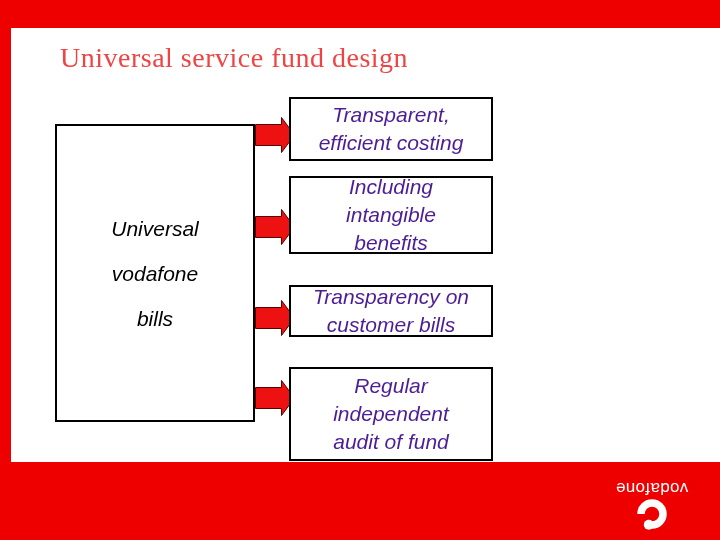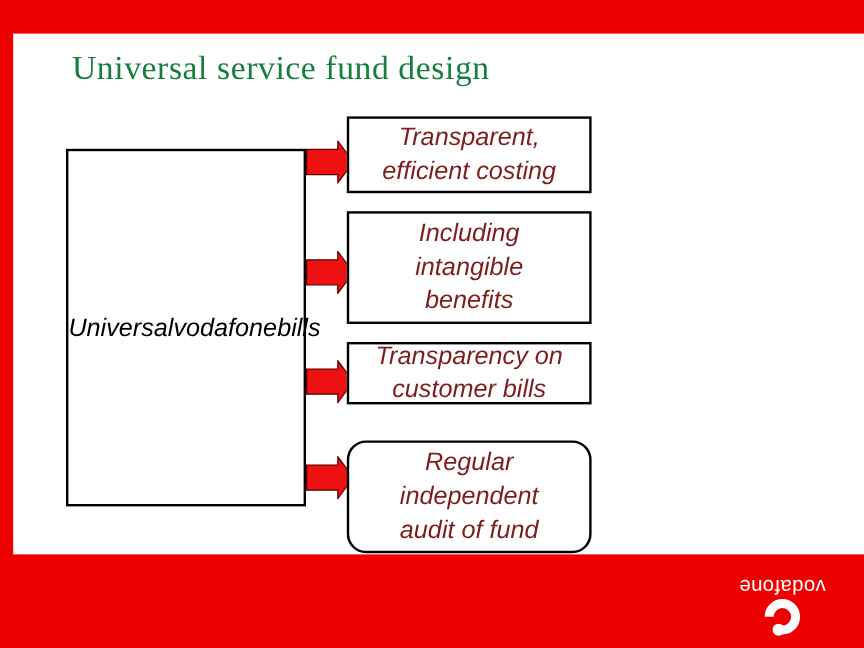--- a/index.html
+++ b/index.html
@@ -8,44 +8,44 @@
     overflow:hidden;font-family:"Liberation Sans",sans-serif;
   }
   
   .bar-top{position:absolute;left:0;top:0;width:720px;height:28px;background:#ee0000;}
   .bar-left{position:absolute;left:0;top:0;width:11px;height:540px;background:#ee0000;}
   .bar-bottom{position:absolute;left:0;top:462px;width:720px;height:78px;background:#ee0000;}
   
   .title{
     position:absolute;left:60px;top:42px;width:600px;
     font-family:"Liberation Serif",serif;font-size:28px;font-weight:400;
-    color:#15803d;letter-spacing:0.5px;
+    color:#ef4444;letter-spacing:0.5px;
   }
   
   .source-box{
     position:absolute;left:55px;top:124px;width:200px;height:298px;
     border:2px solid #000;background:#fff;box-sizing:border-box;
-    display:flex;flex-direction:row;align-items:center;
+    display:flex;flex-direction:column;justify-content:center;align-items:center;
     row-gap:24px;
   }
   .source-line{
     font-style:italic;font-size:21px;color:#000;line-height:21px;text-align:center;
   }
   
   .flow-box{
     position:absolute;left:289px;width:204px;box-sizing:border-box;
     border:2px solid #000;background:#fff;
     display:flex;align-items:center;justify-content:center;
-    font-style:italic;font-size:21px;line-height:28px;color:#7f1d1d;
+    font-style:italic;font-size:21px;line-height:28px;color:#4c1d95;
     text-align:center;white-space:pre-line;
   }
   .flow-box-1{top:97px;height:64px;}
-  .flow-box-2{top:176px;height:94px;}
+  .flow-box-2{top:176px;height:78px;}
   .flow-box-3{top:285px;height:52px;}
-  .flow-box-4{top:367px;height:94px;border-radius:16px;}
+  .flow-box-4{top:367px;height:94px;}
   
   .flow-arrow{position:absolute;left:255px;width:40px;height:36px;}
   .flow-arrow-1{top:117px;}
   .flow-arrow-2{top:209px;}
   .flow-arrow-3{top:300px;}
   .flow-arrow-4{top:380px;}
   
   .logo{
     position:absolute;left:612px;top:470px;width:80px;height:60px;
     display:flex;flex-direction:column;align-items:center;justify-content:flex-start;

